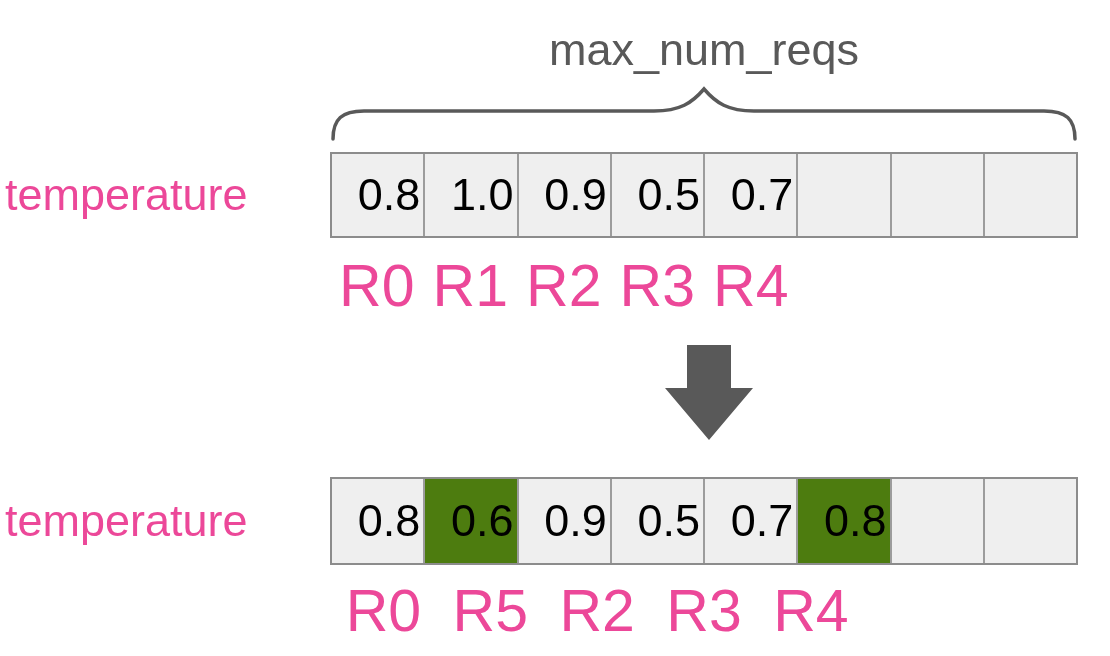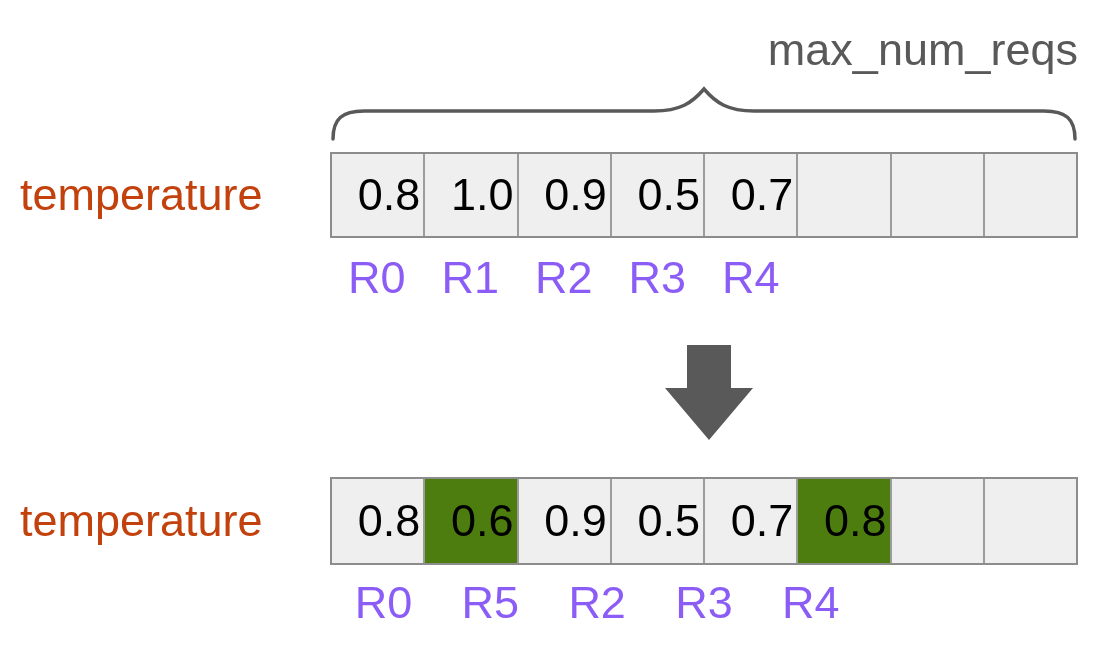--- a/index.html
+++ b/index.html
@@ -7,32 +7,32 @@
     position: relative;
     width: 1110px;
     height: 656px;
     background: #ffffff;
     font-family: "Liberation Sans", sans-serif;
     overflow: hidden;
   }
   .max-label {
     position: absolute;
     left: 330px; top: 24px; width: 748px;
-    text-align: right;
+    text-align: center;
     font-size: 45px;
     color: #595959;
     white-space: nowrap;
   }
   .brace { position: absolute; left: 330px; top: 86px; }
   .row-label {
     position: absolute;
-    left: 20px; width: 300px;
+    left: 5px; width: 300px;
     display: flex; align-items: center;
     font-size: 45px;
-    color: #c2410c;
+    color: #ec4899;
     white-space: nowrap;
   }
   .row1-label { top: 152px; height: 86px; }
   .row2-label { top: 477px; height: 88px; }
   .cells {
     position: absolute;
     left: 330px; width: 748px;
     box-sizing: border-box;
     display: flex;
     border: 2px solid #8c8c8c;
@@ -47,22 +47,22 @@
     font-size: 45px;
     color: #000000;
     padding-left: 23px;
   }
   .cell:last-child { border-right: none; }
   .cell.highlight { background: #4d7c0f; }
   .req-labels {
     position: absolute;
     left: 330px; width: 748px;
     display: flex;
-    font-size: 45px;
-    color: #8b5cf6;
+    font-size: 59px;
+    color: #ec4899;
   }
   .row1-req-labels { top: 252px; }
   .row2-req-labels { top: 577px; }
   .req-label { flex: 1 1 0; text-align: center; white-space: nowrap; }
   .arrow { position: absolute; left: 665px; top: 345px; }
   .transition-text {
     position: absolute;
     left: 800px; top: 316px; width: 300px;
     text-align: center;
     font-size: 45px;

